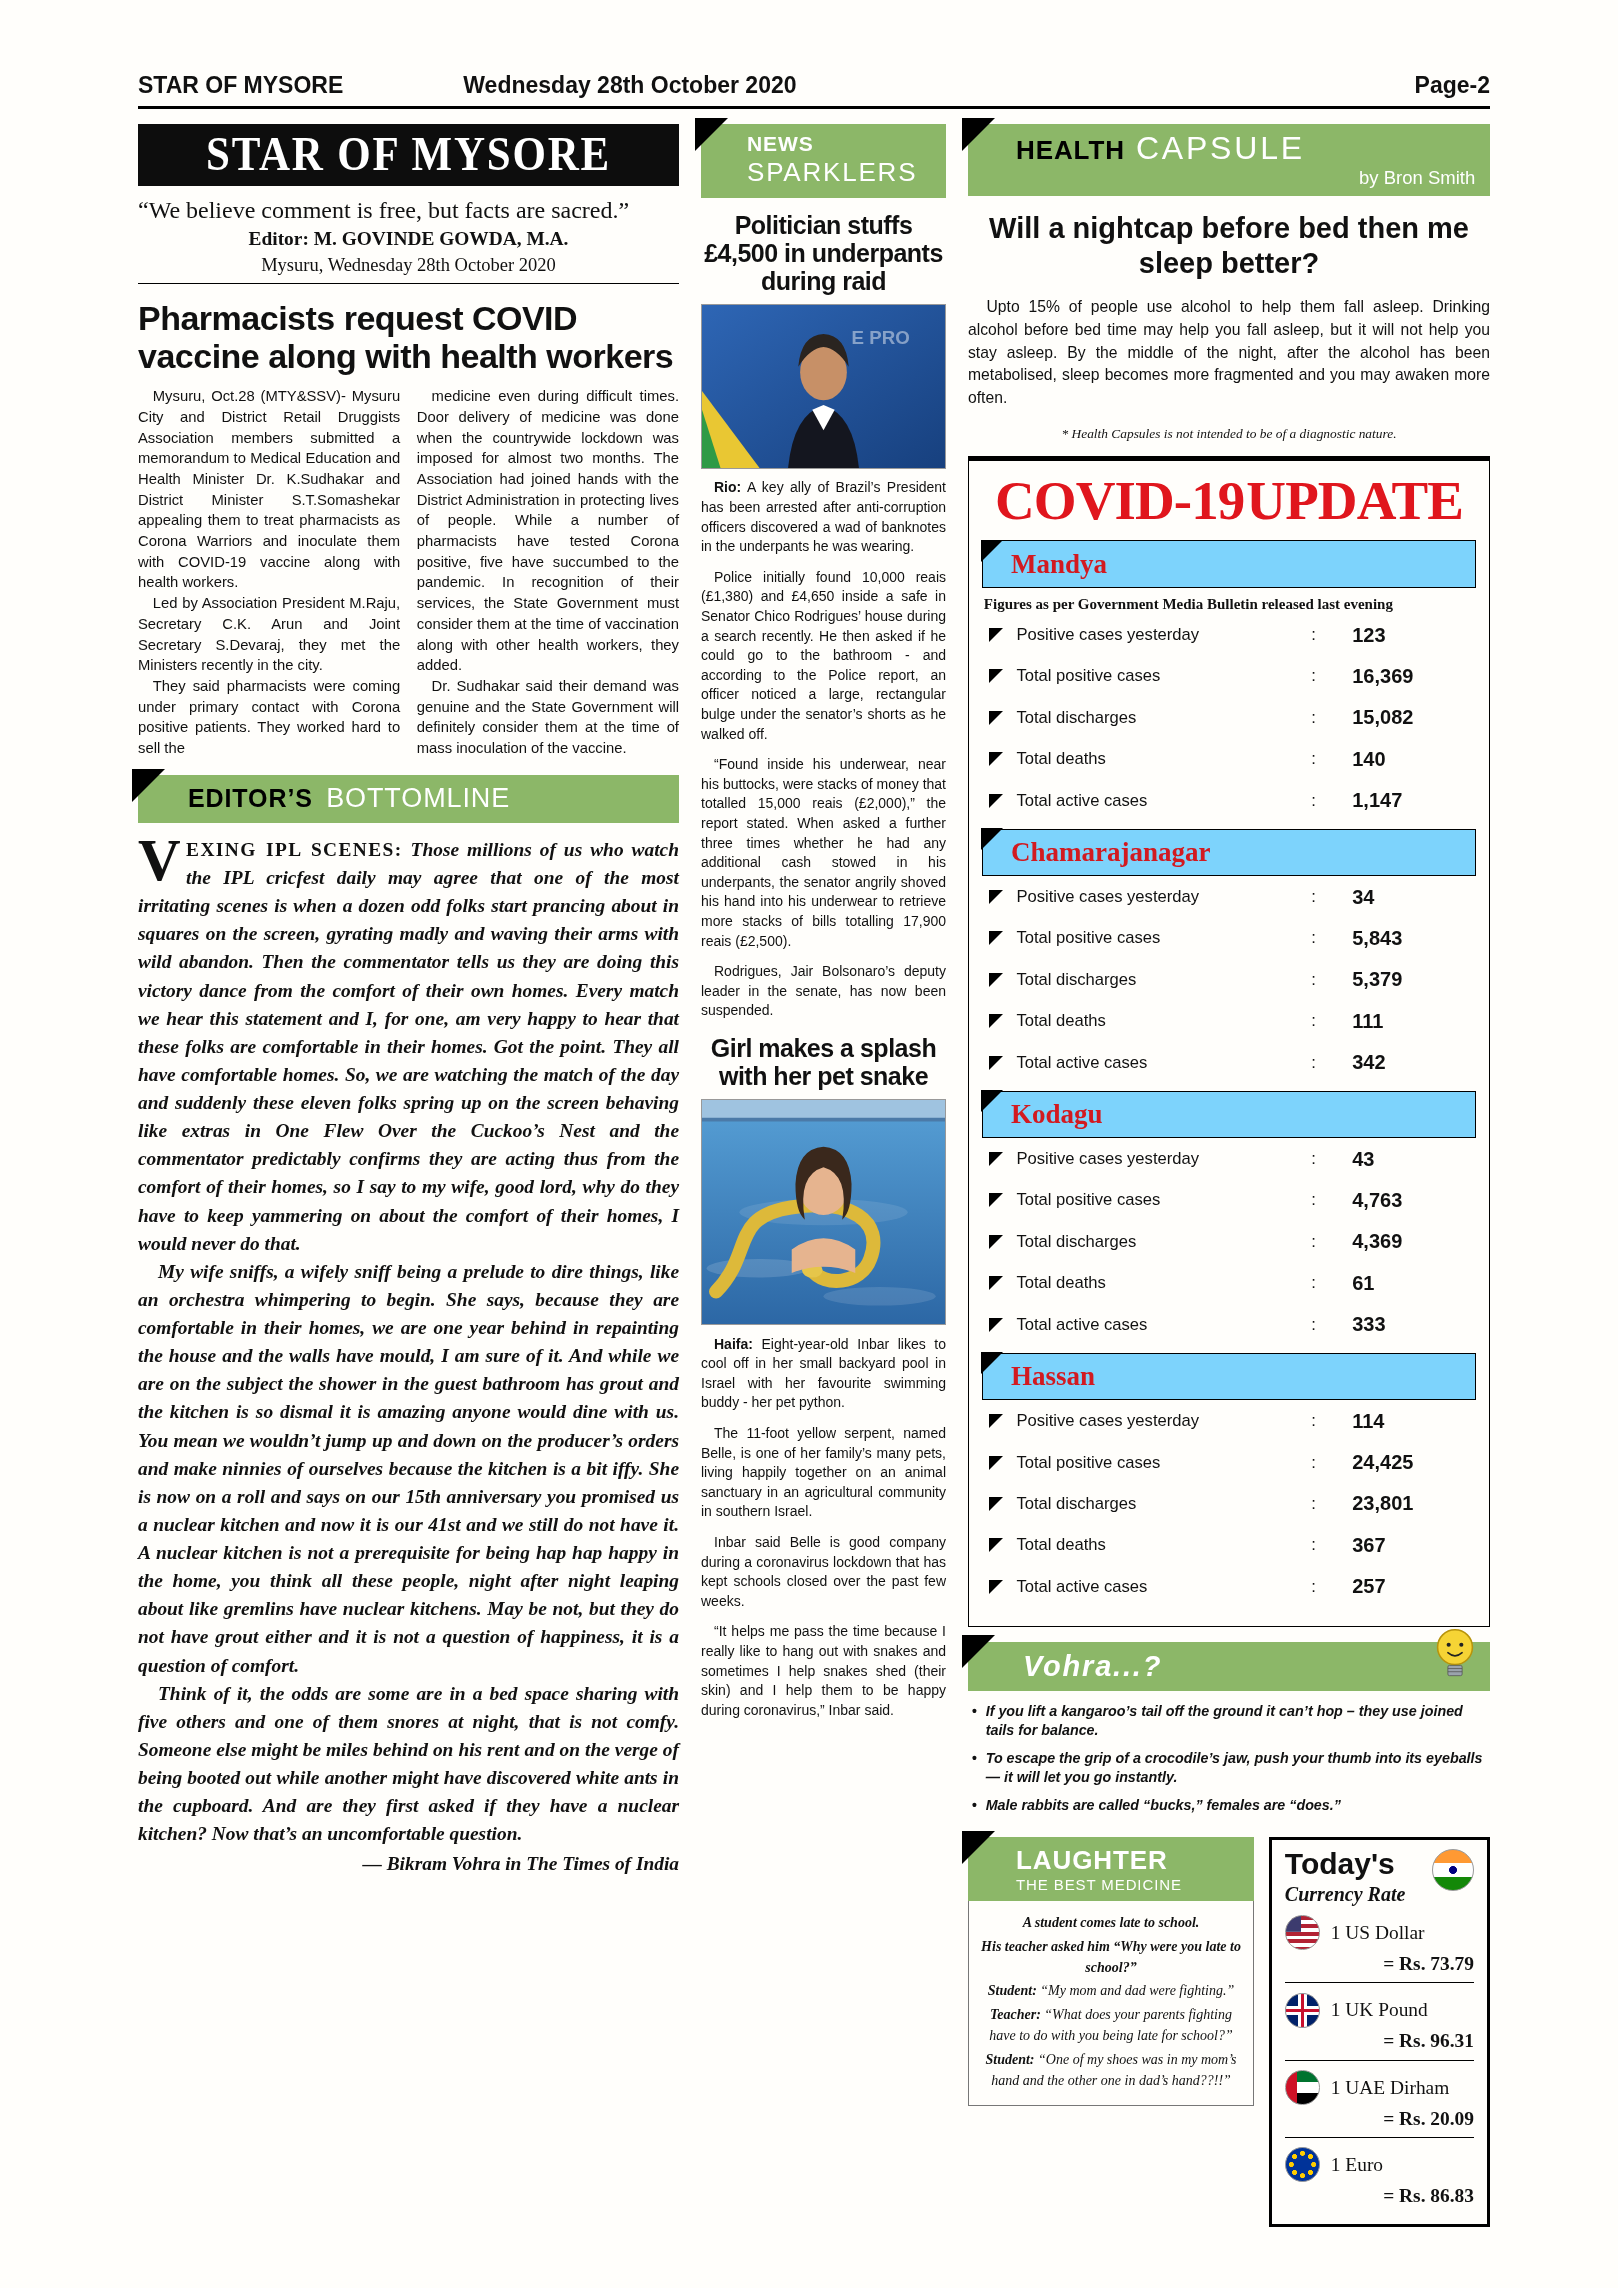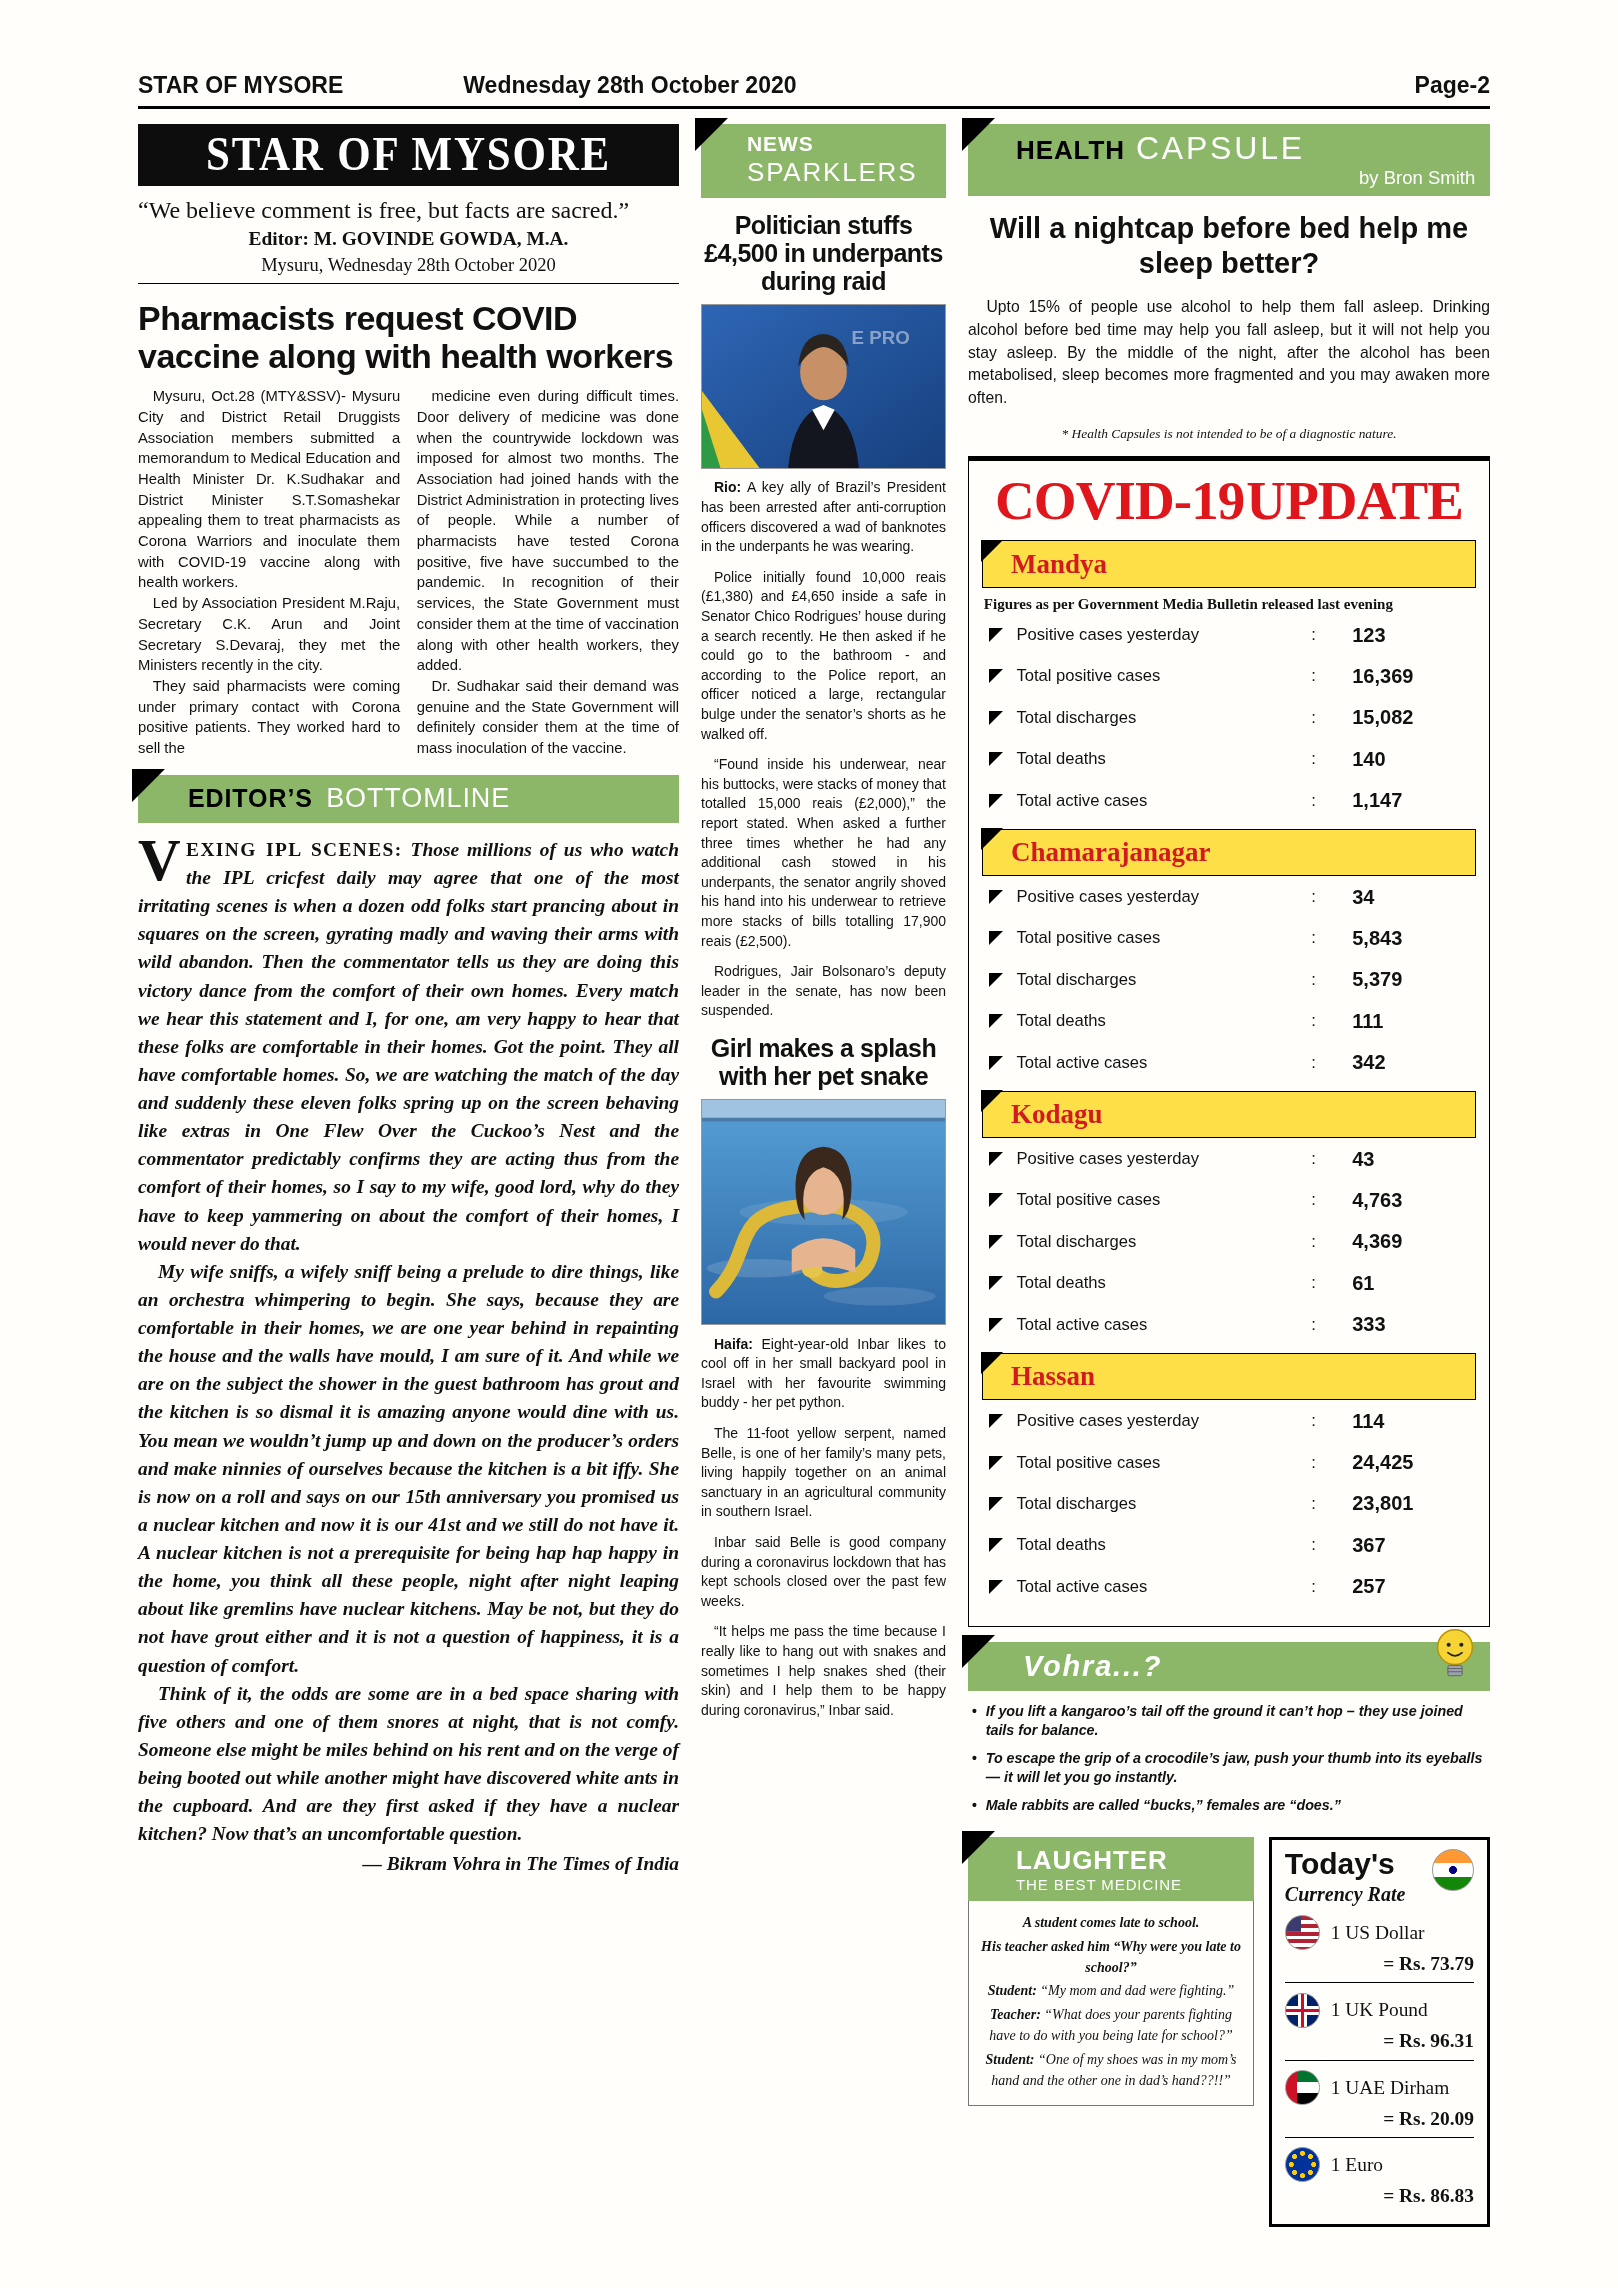--- a/index.html
+++ b/index.html
@@ -69,21 +69,21 @@
   .health-headline{font-size:29px;font-weight:bold;text-align:center;line-height:1.2;margin:14.8px 0 9.2px;}
   .health-body{font-size:15.7px;line-height:1.45;text-align:justify;text-indent:18.5px;}
   .health-foot{font-family:"Liberation Serif",serif;font-style:italic;font-size:13.4px;
     text-align:center;margin:9.2px 0 14.8px;}
   
   .covid-box{border:1.8px solid #000;border-top-width:5.5px;padding:7.4px 13px 11px;}
   .covid-title{font-family:"Liberation Serif",serif;font-weight:bold;font-size:55px;
     color:#e0161d;text-align:center;word-spacing:-11px;letter-spacing:-0.9px;line-height:1.1;
     margin:1.8px 0 9.2px;}
   .dist{margin-bottom:7.4px;}
-  .dist-hdr{background:#fde047;border:0.9px solid #000;position:relative;
+  .dist-hdr{background:#7dd3fc;border:0.9px solid #000;position:relative;
     padding:7.4px 14.8px 7.4px 28px;}
   .dist-name{font-family:"Liberation Serif",serif;font-weight:bold;font-size:27px;color:#d21a20;}
   .covid-note{font-family:"Liberation Serif",serif;font-weight:bold;font-size:15px;
     padding:7.4px 1.8px 1.8px;}
   .stat-row{display:flex;align-items:center;padding:9.2px 1.8px 9.2px 7.4px;}
   .bullet{width:0;height:0;border-top:14px solid #000;border-right:14px solid transparent;
     margin-right:13px;flex:none;}
   .stat-label{flex:1;font-size:16.6px;}
   .stat-colon{width:41px;font-size:16.6px;}
   .stat-value{width:122px;font-weight:bold;font-size:20px;}
@@ -260,21 +260,21 @@
     <div class="col-right">
 
       <div class="green-hdr health-hdr ct">
         <div class="health-line1">
           <span class="health-black">HEALTH</span>
           <span class="health-white">CAPSULE</span>
         </div>
         <div class="health-byline">by Bron Smith</div>
       </div>
 
-      <h2 class="health-headline">Will a nightcap before bed help me sleep better?</h2>
+      <h2 class="health-headline">Will a nightcap before bed then me sleep better?</h2>
       <p class="health-body">Upto 15% of people use alcohol to help them fall asleep. Drinking alcohol before bed time may help you fall asleep, but it will not help you stay asleep. By the middle of the night, after the alcohol has been metabolised, sleep becomes more fragmented and you may awaken more often.</p>
       <div class="health-foot">* Health Capsules is not intended to be of a diagnostic nature.</div>
 
       <div class="covid-box">
         <div class="covid-title">COVID-19 UPDATE</div>
 
         <section class="dist">
           <div class="dist-hdr ct-sm">
             <span class="dist-name">Mandya</span>
           </div>

